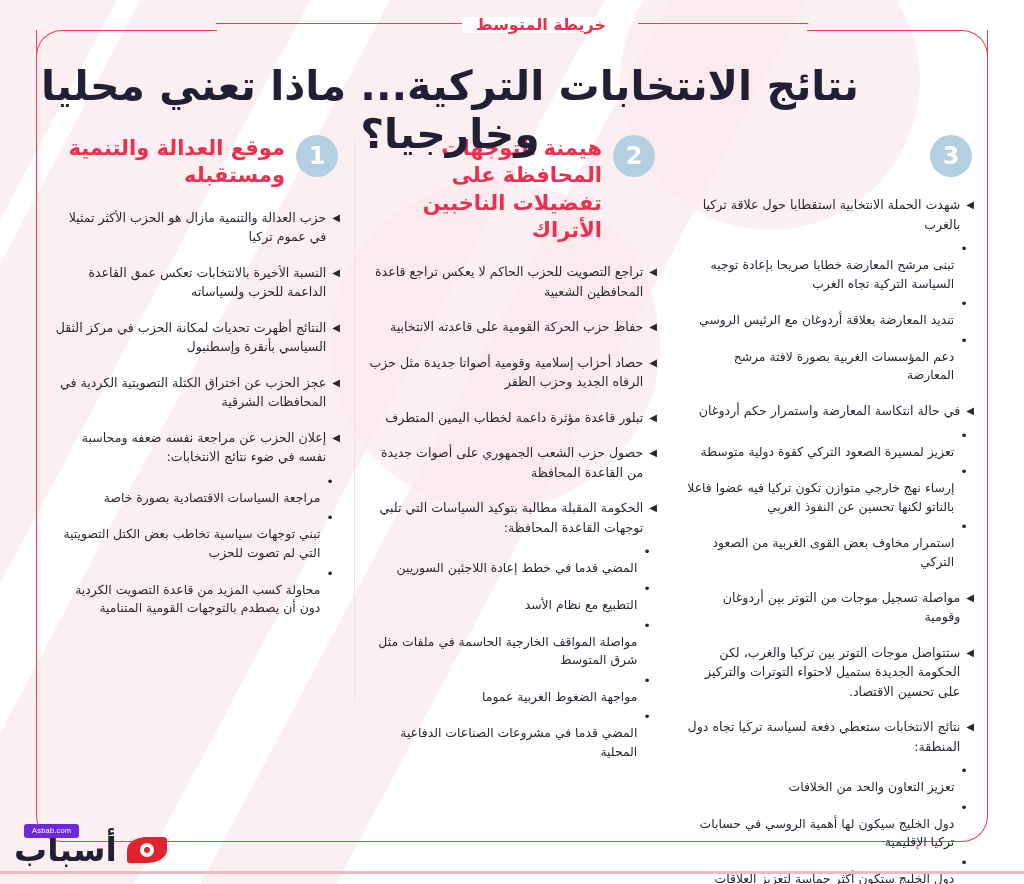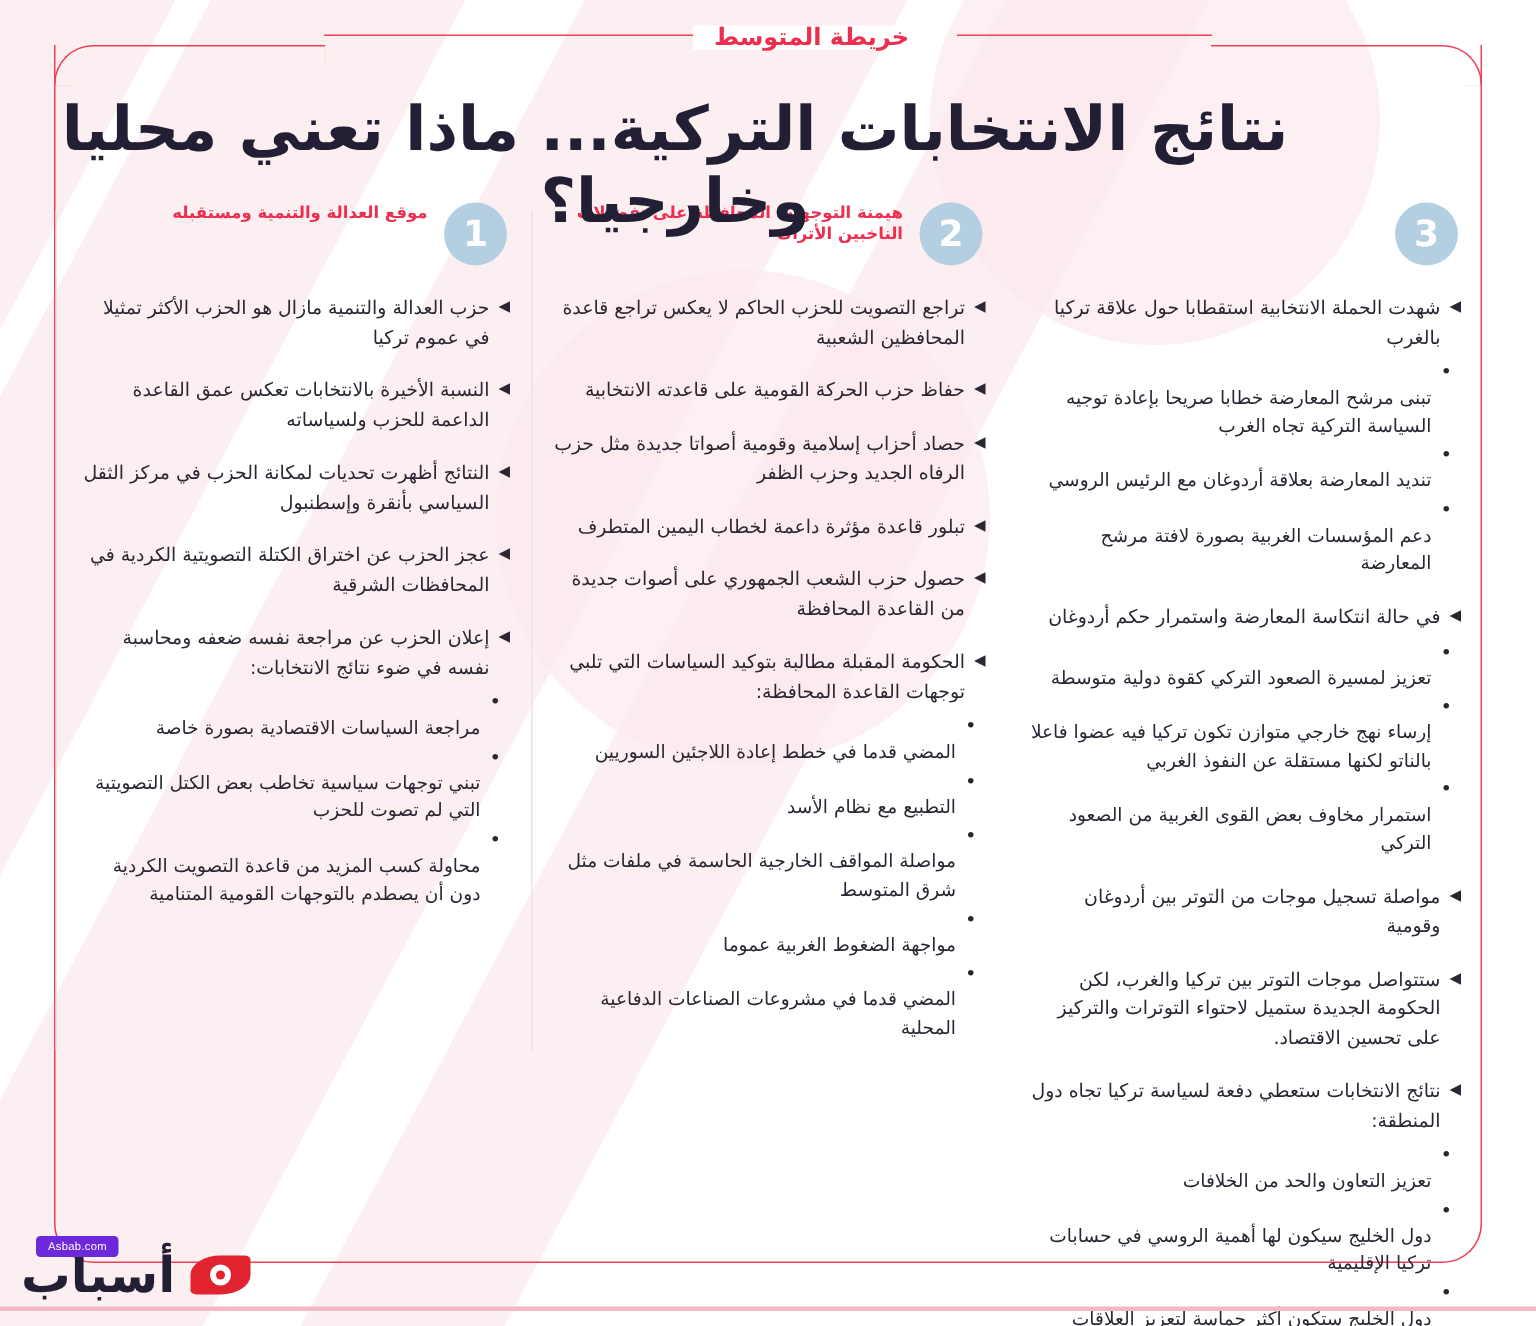--- a/index.html
+++ b/index.html
@@ -160,21 +160,21 @@
     font-size: 24px;
     font-weight: bold;
     display: flex;
     align-items: center;
     justify-content: center;
     line-height: 1;
     margin-top: 1px;
   }
   .col-title {
     color: #ed2e4f;
-    font-size: 11px;
+    font-size: 21px;
     font-weight: bold;
     line-height: 1.3;
     text-align: right;
     padding-top: 1px;
   }
 
   
   .blocks { padding-top: 4px; }
   .block { margin-bottom: 16px; }
 
@@ -344,21 +344,21 @@
             <span class="mk">◀</span>
             <span class="tx">في حالة انتكاسة المعارضة واستمرار حكم أردوغان</span>
           </div>
           <div class="sub-list">
             <div class="sub-bullet">
               <span class="mk">•</span>
               <span class="tx">تعزيز لمسيرة الصعود التركي كقوة دولية متوسطة</span>
             </div>
             <div class="sub-bullet">
               <span class="mk">•</span>
-              <span class="tx">إرساء نهج خارجي متوازن تكون تركيا فيه عضوا فاعلا بالناتو لكنها مستقلة عن النفوذ الغربي</span>
+              <span class="tx">إرساء نهج خارجي متوازن تكون تركيا فيه عضوا فاعلا بالناتو لكنها تحسين عن النفوذ الغربي</span>
             </div>
             <div class="sub-bullet">
               <span class="mk">•</span>
               <span class="tx">استمرار مخاوف بعض القوى الغربية من الصعود التركي</span>
             </div>
           </div>
         </div>
         <div class="block">
           <div class="main-bullet">
             <span class="mk">◀</span>

